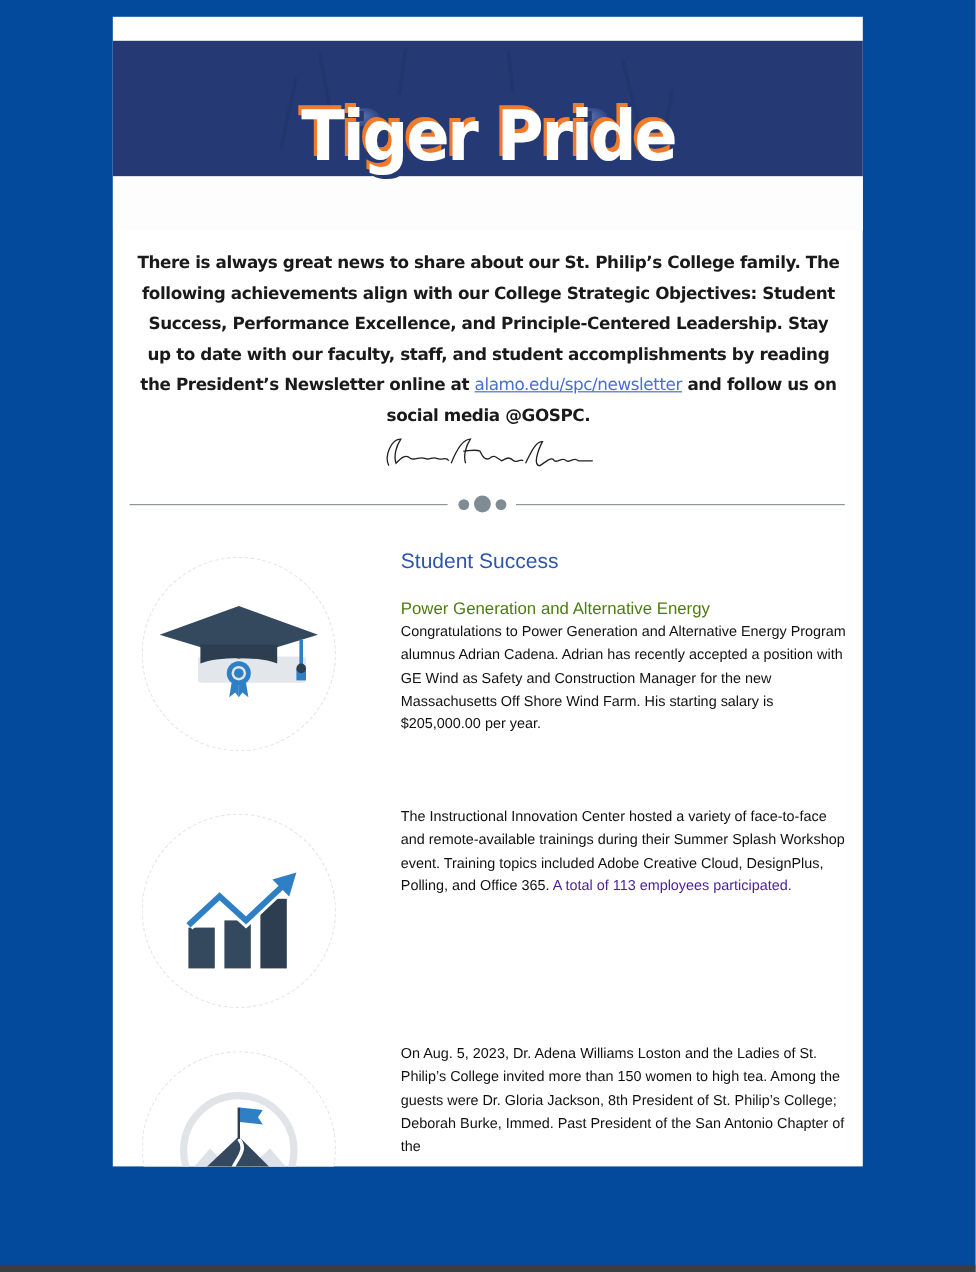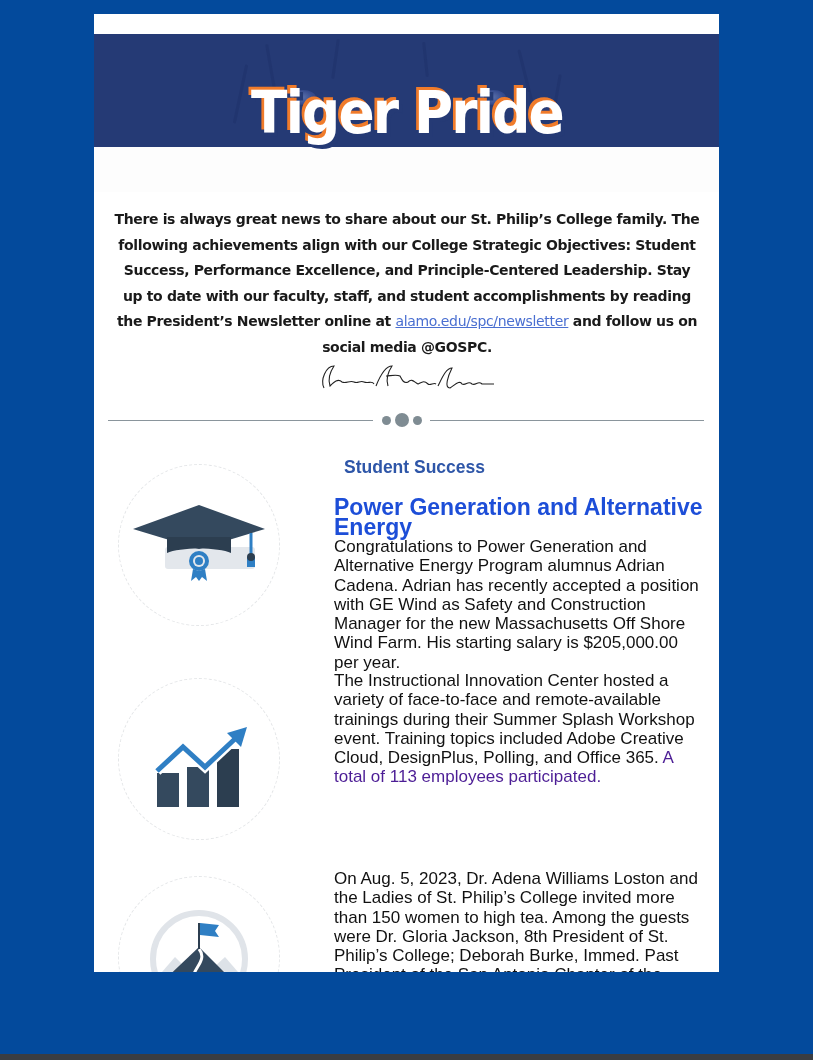--- a/index.html
+++ b/index.html
@@ -52,23 +52,23 @@
       position: absolute; left: 14px; top: 400px; width: 596px; height: 12px;
     }
     .divider .line { position: absolute; top: 6px; height: 1px; background: #8a959c; }
     .divider .dot { position: absolute; border-radius: 50%; background: #7f8c93; }
     .icon-circle {
       position: absolute; left: 24px; width: 160px; height: 160px; border-radius: 50%;
       border: 1px dashed #e4e6e8; background: #ffffff;
     }
     .icon-circle svg { position: absolute; left: 0; top: 0; }
     .section { position: absolute; left: 240px; width: 372px; }
-    .section-heading { color: #2e56a8; font-weight: bold; font-size: 17.5px; margin: 0 0 19px 10px; }
-    .item-title { color: #1d4ed8; font-weight: bold; font-size: 23px; line-height: 20px; }
-    .item-body { color: #111; font-size: 17px; line-height: 19.3px; }
+    .section-heading { color: #2e56a8; font-weight: normal; font-size: 17.5px; margin: 0 0 19px 0; }
+    .item-title { color: #4d7c0f; font-weight: normal; font-size: 14px; line-height: 20px; }
+    .item-body { color: #111; font-size: 12px; line-height: 19.3px; }
     .muted { color: #4c1d95; }
     .bottom-bar {
       position: absolute; left: 0; top: 1054px; width: 813px; height: 6px; background: #3a3d42;
     }
   </style>
 </head>
 <body>
 
 <div class="page">
 

